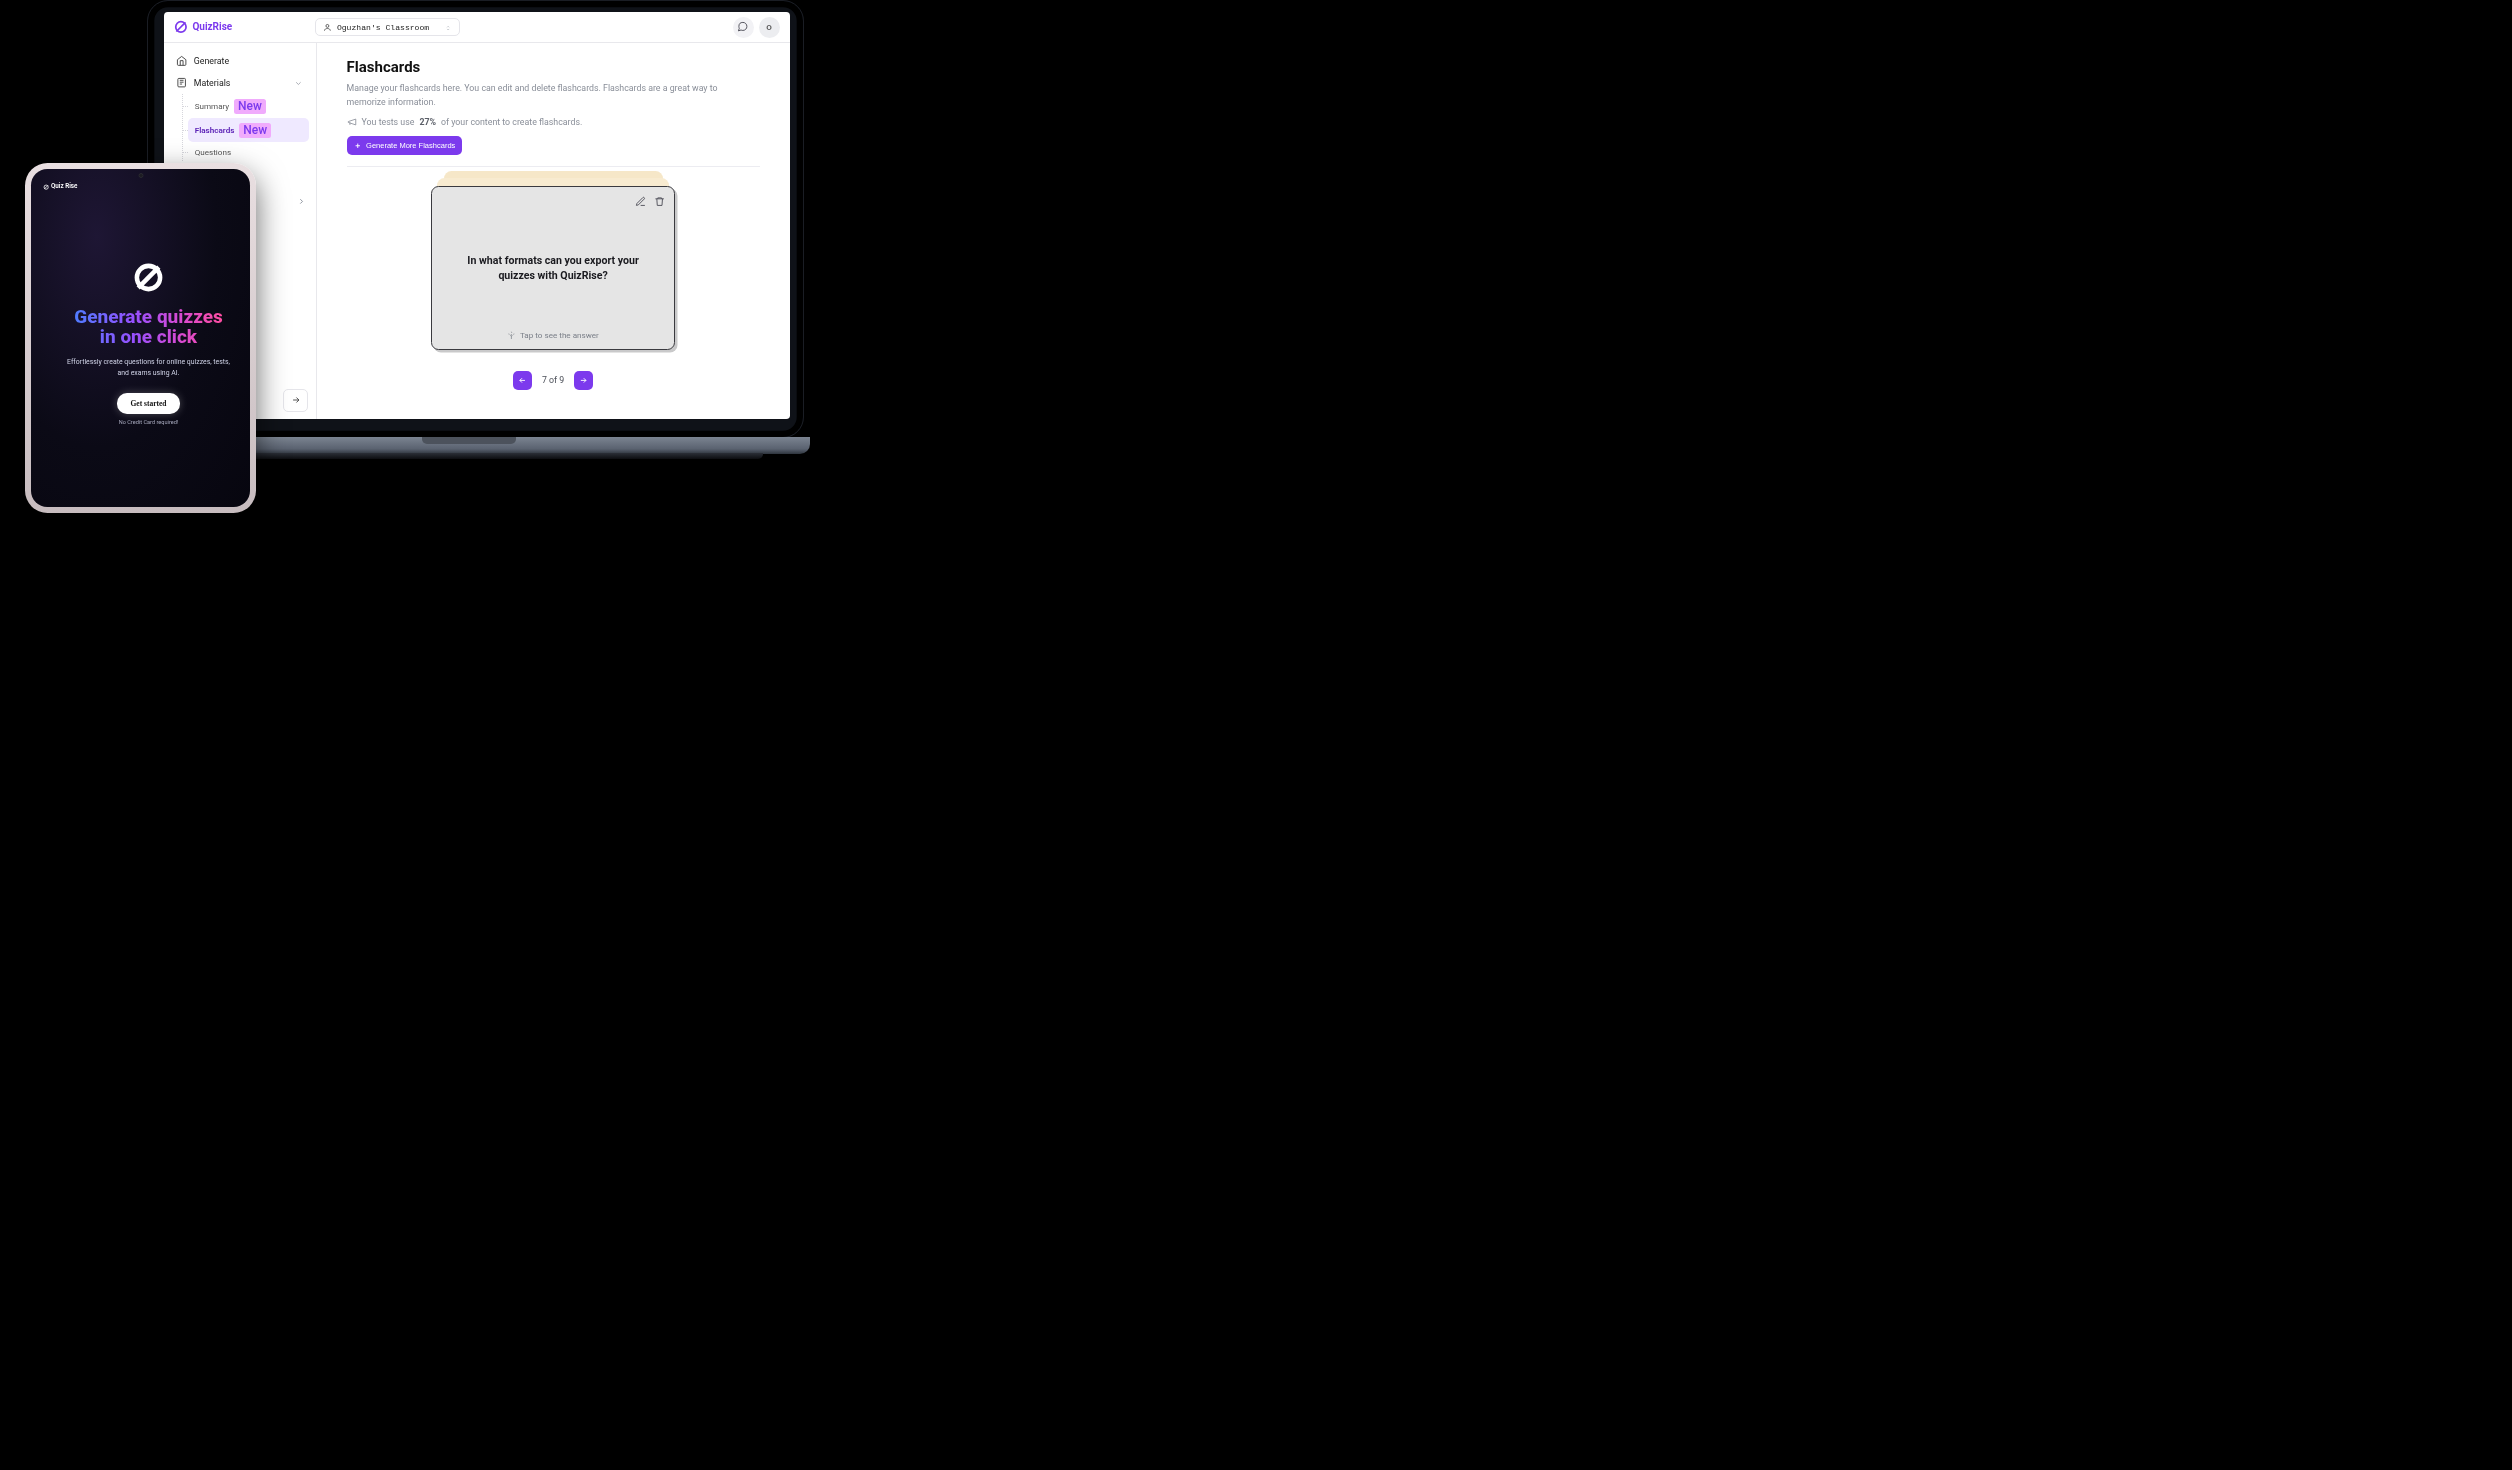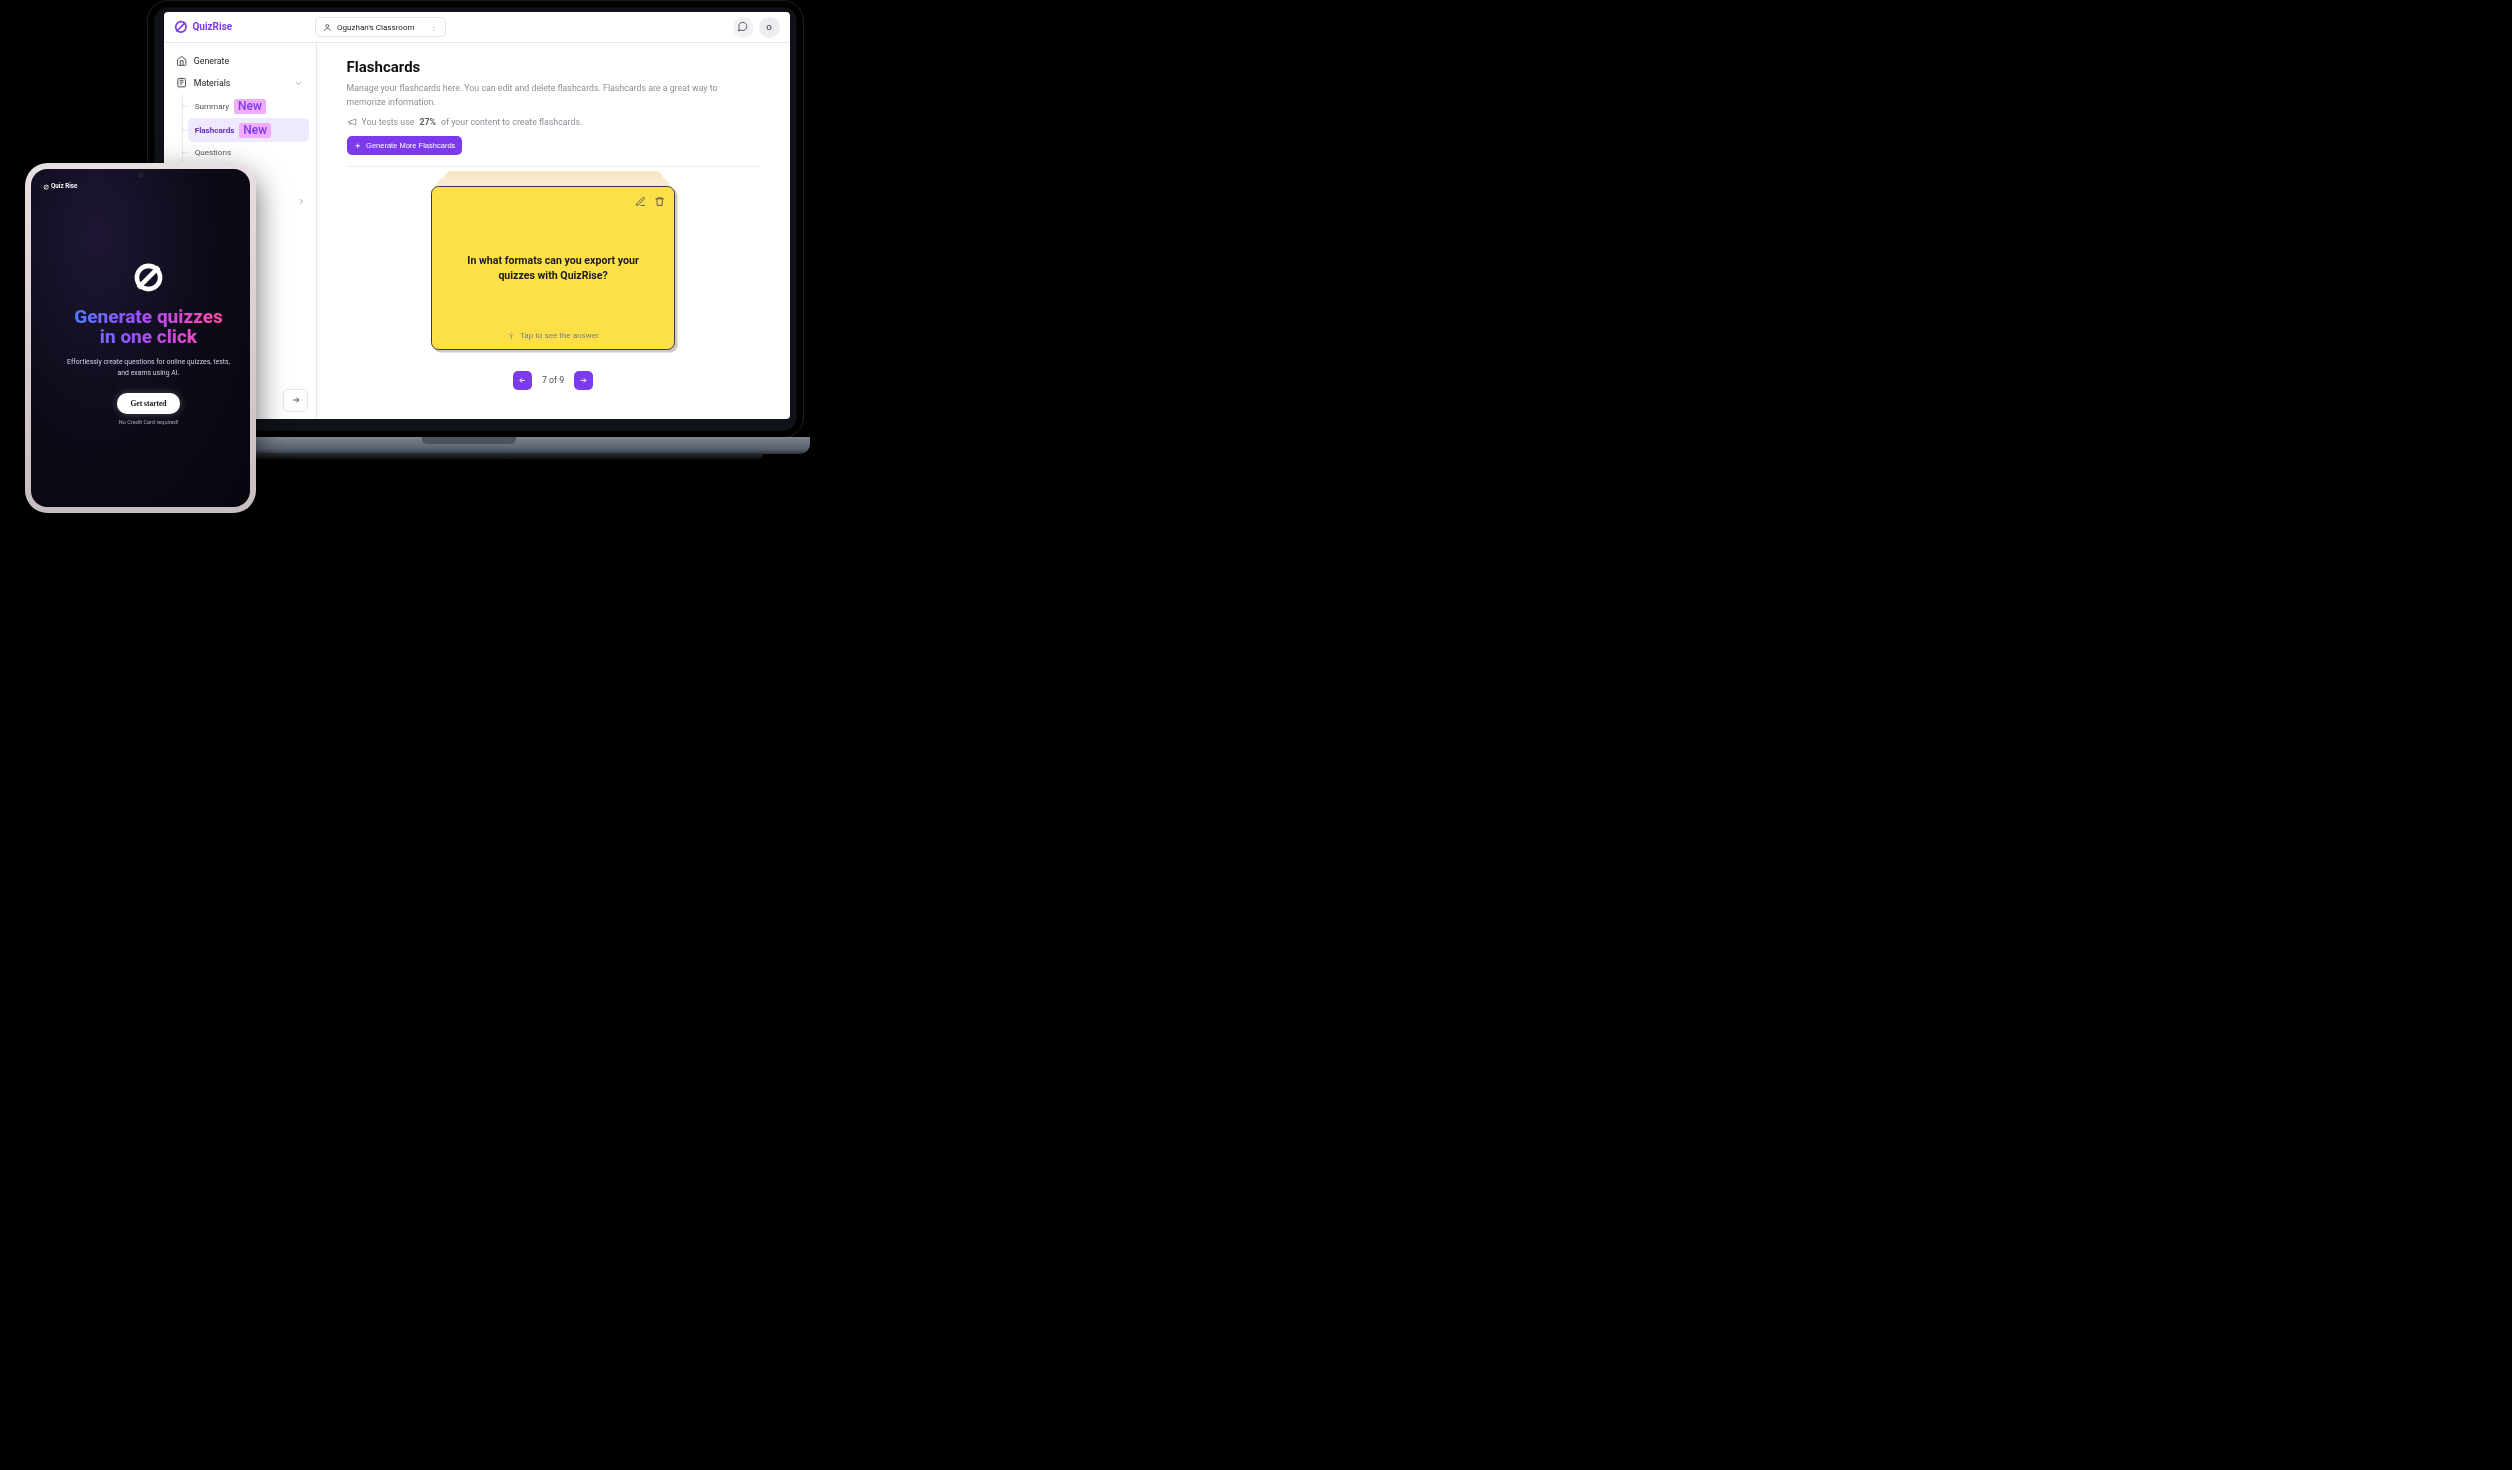--- a/index.html
+++ b/index.html
@@ -72,20 +72,21 @@
   border-bottom:0.6px solid #e8e8ec;
   padding:0 10px;
 }
 .logo-wrap{display:flex;align-items:center;gap:5px;color:#7c3aed;font-weight:700;font-size:10px;width:141px;}
 .logo-mark{width:13.8px;height:13.8px;}
 .classroom{
   display:flex;align-items:flex-end;gap:5px;
   border:0.6px solid #e5e5ea;border-radius:5px;
   padding:3.8px 7.5px;font-size:8.1px;color:#222;
   position:relative;
+  font-family:Liberation Mono, monospace;
 }
 .classroom .chev{margin-left:11.3px;color:#9aa0a8;}
 .tb-spacer{flex:1;}
 .tb-icon-btn{
   width:21px;height:21px;border-radius:50%;
   display:flex;align-items:center;justify-content:center;
   margin-left:5px;
 }
 .tb-icon-btn.chat{background:#f2f2f5;color:#4b4b55;}
 .tb-icon-btn.avatar{background:#ecedf0;color:#555;font-weight:600;font-size:8.1px;}
@@ -164,21 +165,21 @@
 
 .card-stage{display:flex;justify-content:center;}
 .card-stack{position:relative;width:244px;height:164px;}
 .card-back{
   position:absolute;left:12.5px;right:12.5px;top:-15px;height:150px;
   background:#f6e7c8;border-radius:7.5px;
 }
 .card-back.b2{left:6.3px;right:6.3px;top:-7.5px;background:#f8ebd0;}
 .flashcard{
   position:absolute;inset:0;
-  background:#fde047;border:1.3px solid #3a3a3f;border-radius:7.5px;
+  background:#e5e5e5;border:1.3px solid #3a3a3f;border-radius:7.5px;
   box-shadow:2.5px 2.5px 0 rgba(10,10,12,0.22);
   padding:8.8px;display:flex;flex-direction:column;
 }
 .card-tools{display:flex;gap:7.5px;justify-content:flex-end;color:#52525b;}
 .card-tools svg{width:11.3px;height:11.3px;cursor:pointer;}
 .card-q{flex:1;display:flex;align-items:center;justify-content:center;text-align:center;font-weight:700;color:#1a1a1f;font-size:10.6px;line-height:1.45;padding:0 11.3px;}
 .card-tap{display:flex;align-items:center;justify-content:center;gap:3.8px;font-size:8.1px;color:#7a7f88;}
 .card-tap svg{width:8.8px;height:8.8px;}
 
 .pager{

